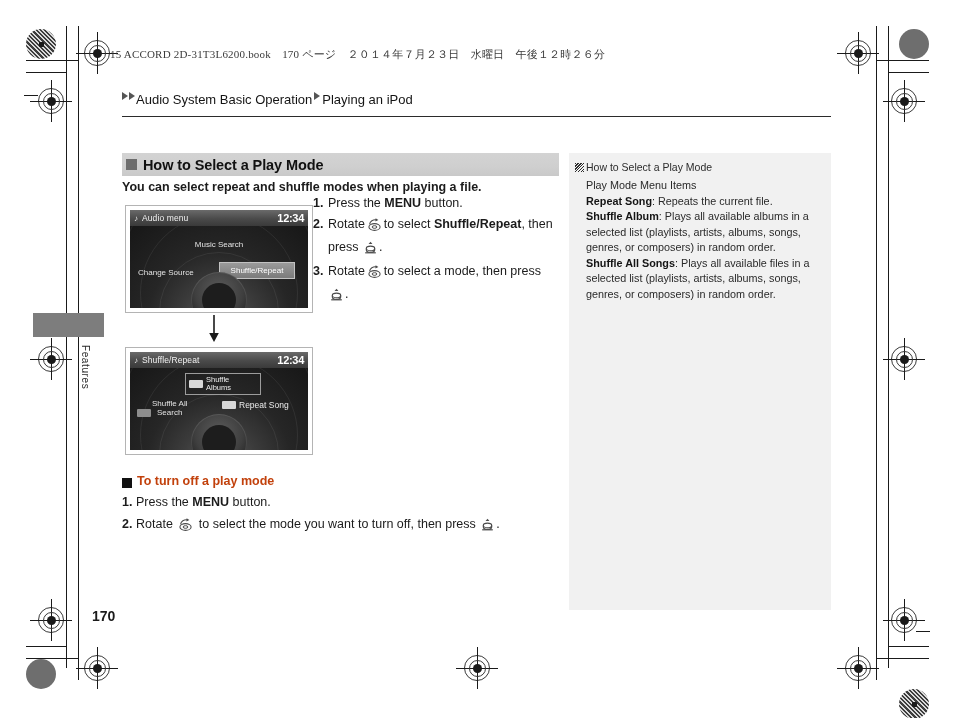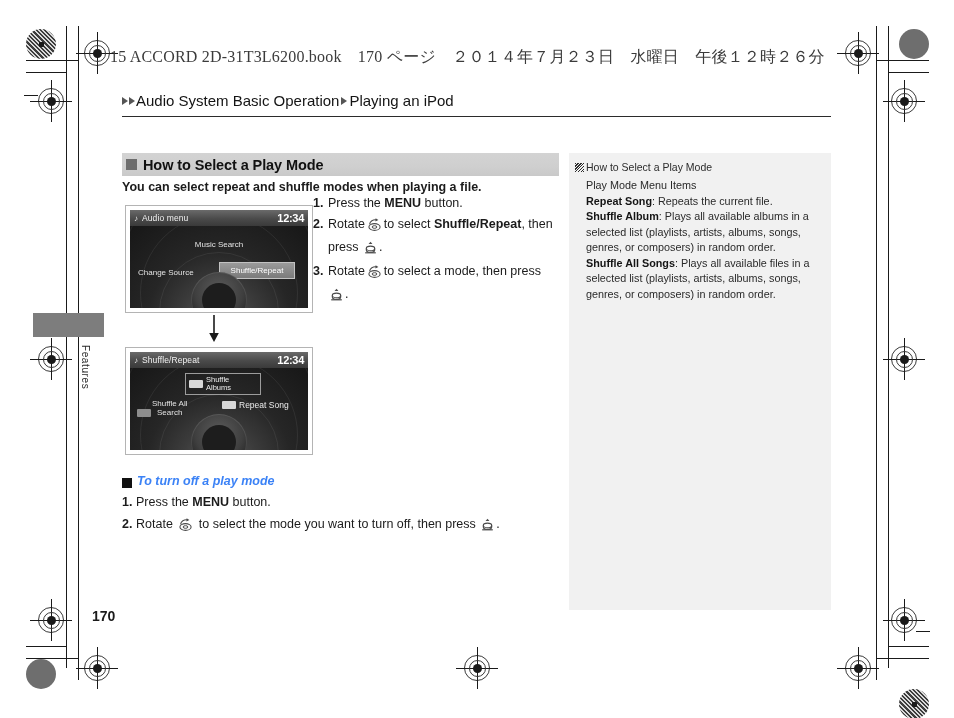--- a/index.html
+++ b/index.html
@@ -75,34 +75,34 @@
   }
 
   .cline-h { height: 1px; background: #1a1a1a; }
   .cline-v { width: 1px; background: #1a1a1a; }
 
   
   .bookline {
     position: absolute;
     left: 110px; top: 47px;
     font-family: "Liberation Serif", serif;
-    font-size: 16px;
+    font-size: 11px;
     color: #3b3b3b;
     letter-spacing: 0.2px;
     white-space: nowrap;
   }
 
   .breadcrumb {
     position: absolute;
     left: 122px; top: 92px;
-    font-size: 15px;
+    font-size: 13px;
     color: #141414;
     white-space: nowrap;
     display: flex;
-    align-items: center;
+    align-items: flex-start;
   }
   .bc-tri {
     display: inline-block;
     width: 0; height: 0;
     border-left: 6px solid #555;
     border-top: 4.5px solid transparent;
     border-bottom: 4.5px solid transparent;
     margin-right: 1px;
   }
   .bc-tri.sec { margin-left: 2px; margin-right: 2px; }
@@ -345,22 +345,21 @@
   }
 
   
   .sub-head {
     position: absolute;
     left: 122px; top: 474px;
     display: flex;
     align-items: flex-end;
     font-size: 12.5px;
     font-weight: bold;
-    color: #3b82f6;
-    font-style: italic;
+    color: #c2410c;
   }
   .sub-head .sq {
     width: 10px; height: 10px;
     background: #111;
     margin-right: 5px;
   }
   .sub-steps {
     position: absolute;
     left: 122px; top: 492px;
     width: 440px;

